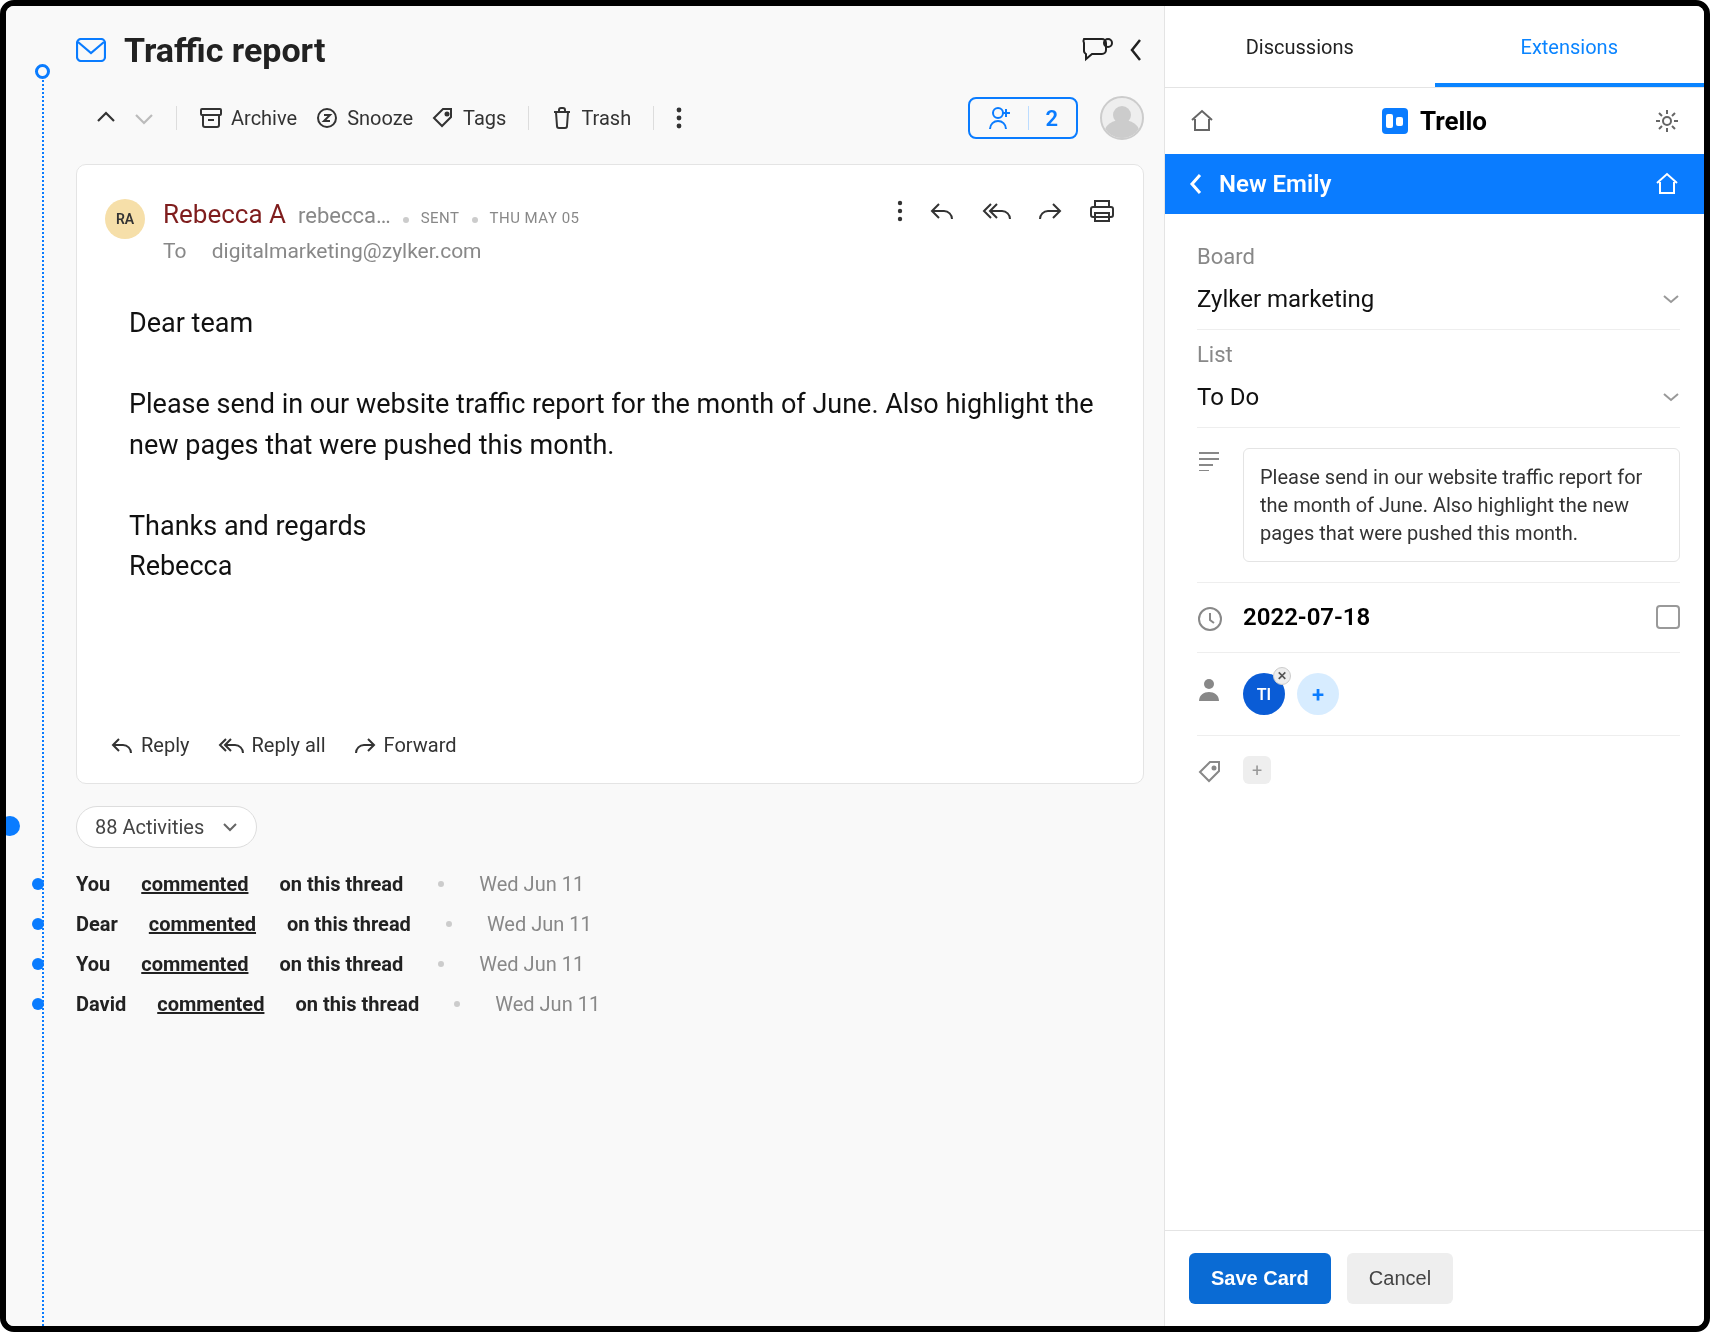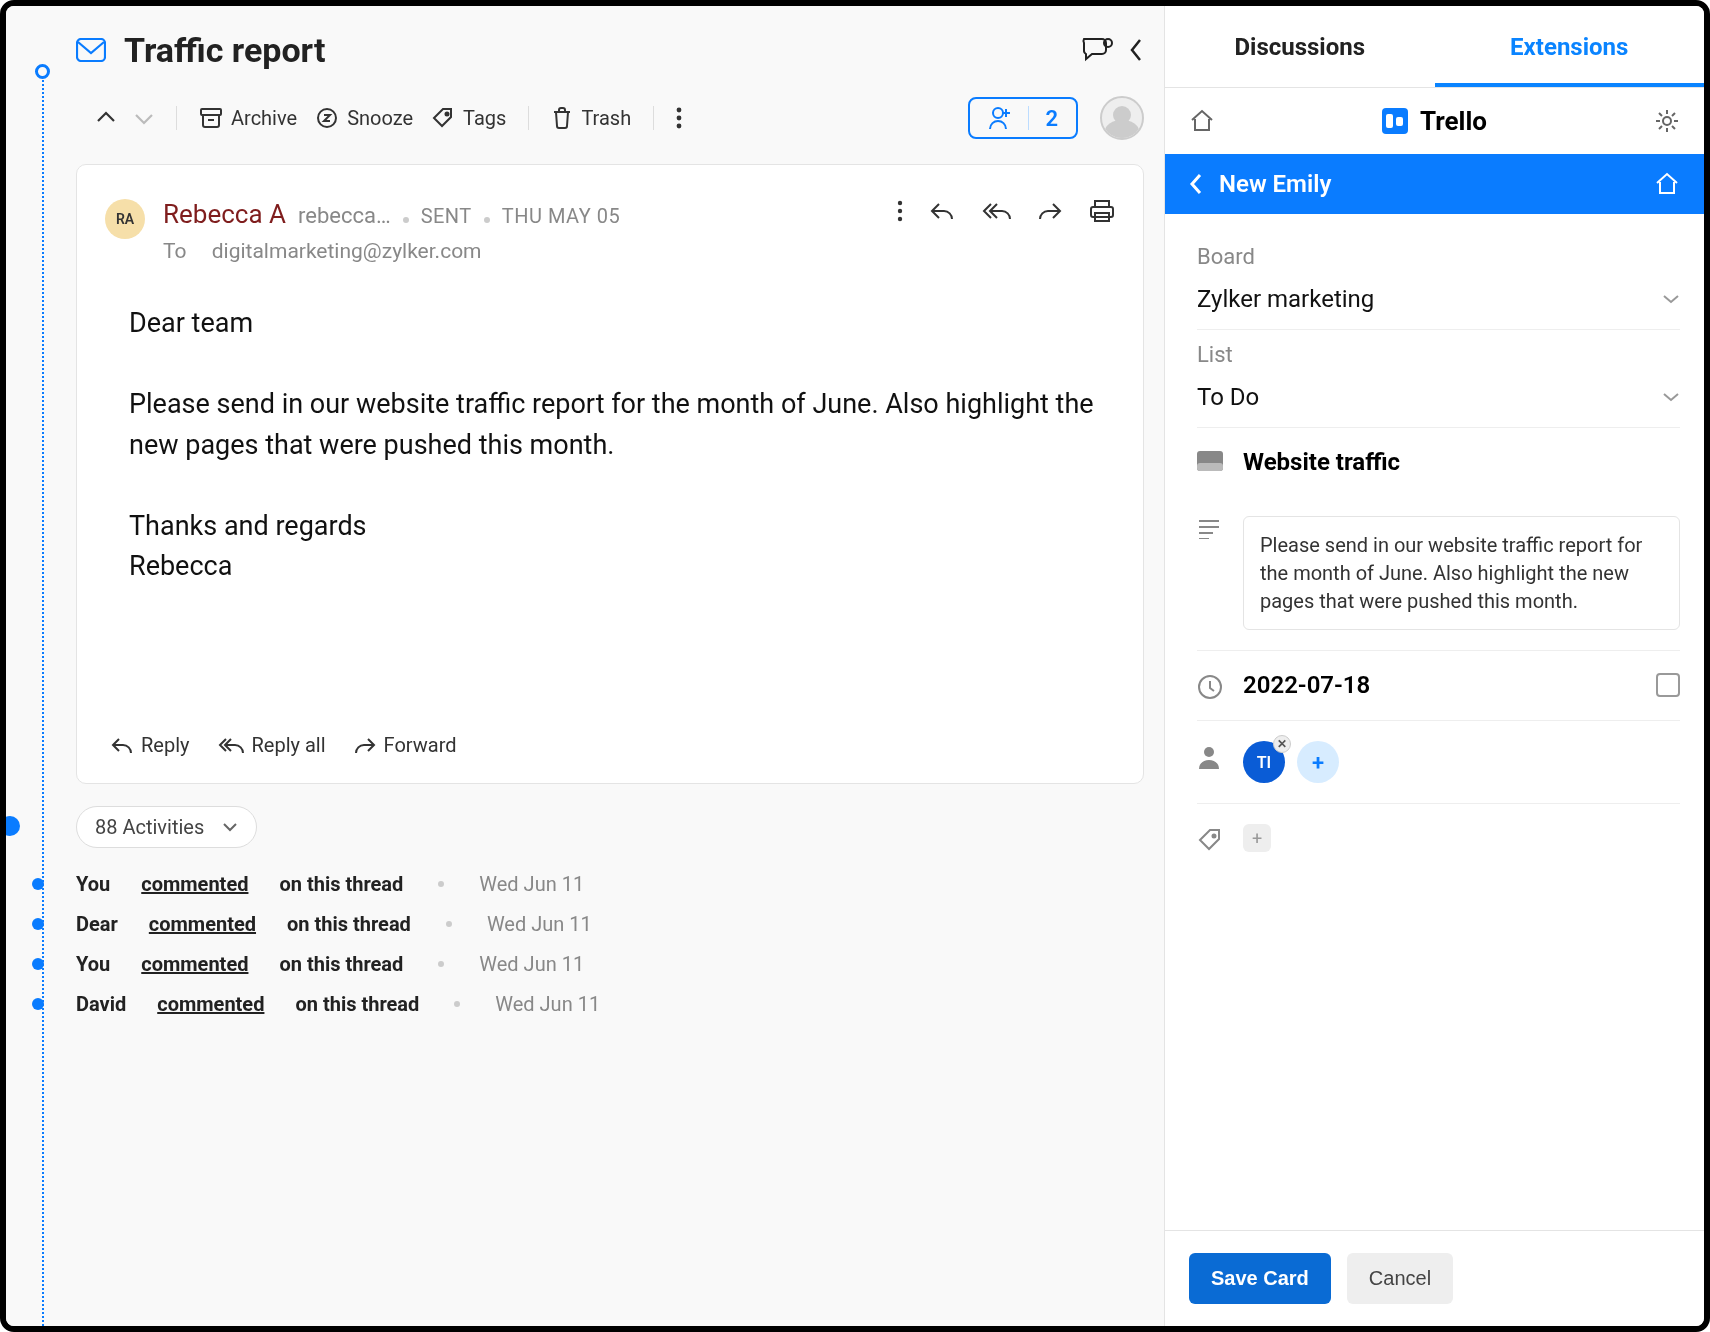--- a/index.html
+++ b/index.html
@@ -169,21 +169,21 @@
     color: #7f1d1d;
   }
   .sender-email {
     font-size: 22px;
     color: #888;
   }
   .meta-dot {
     width: 6px; height: 6px; border-radius: 50%; background: #ccc;
   }
   .meta {
-    font-size: 20px;
+    font-size: 15px;
     color: #888;
     letter-spacing: 0.5px;
   }
   .to-line {
     margin-top: 10px;
     font-size: 21px;
     color: #888;
   }
   .to-label { margin-right: 20px; }
   .msg-actions {
@@ -261,22 +261,22 @@
   .tabs {
     display: flex;
     height: 82px;
     border-bottom: 1px solid #e4e4e4;
   }
   .tab {
     flex: 1;
     display: flex;
     align-items: center;
     justify-content: center;
-    font-size: 24px;
-    font-weight: 700;
+    font-size: 20px;
+    font-weight: 400;
     color: #222;
     cursor: pointer;
     position: relative;
   }
   .tab.active {
     color: #0a84ff;
   }
   .tab.active::after {
     content: "";
     position: absolute;
@@ -713,29 +713,20 @@
     <div class="form-label">List</div>
     <div class="form-value">
       <span>To Do</span>
       <span class="chev">
           <svg width="18" height="12" viewBox="0 0 18 12" fill="none" stroke="#999" stroke-width="2">
             <path d="M2 3 9 9l7-6"></path>
           </svg>
         </span>
     </div>
 
-    <div class="row noborder">
-      <span class="row-icon">
-        <svg width="26" height="20" viewBox="0 0 26 20" fill="#888">
-            <rect x="0" y="0" width="26" height="20" rx="3"></rect>
-            <rect x="0" y="12" width="26" height="8" rx="3" fill="#bbb"></rect>
-          </svg>
-      </span>
-      <span class="card-title">Website traffic</span>
-    </div>
 
     <div class="row">
       <span class="row-icon">
         <svg width="24" height="20" viewBox="0 0 24 20" fill="none" stroke="#888" stroke-width="2">
             <path d="M2 2h20M2 8h20M2 14h14M2 20h10"></path>
           </svg>
       </span>
       <div class="desc-box">Please send in our website traffic report for the month of June. Also highlight the new pages that were pushed this month.</div>
     </div>
 

